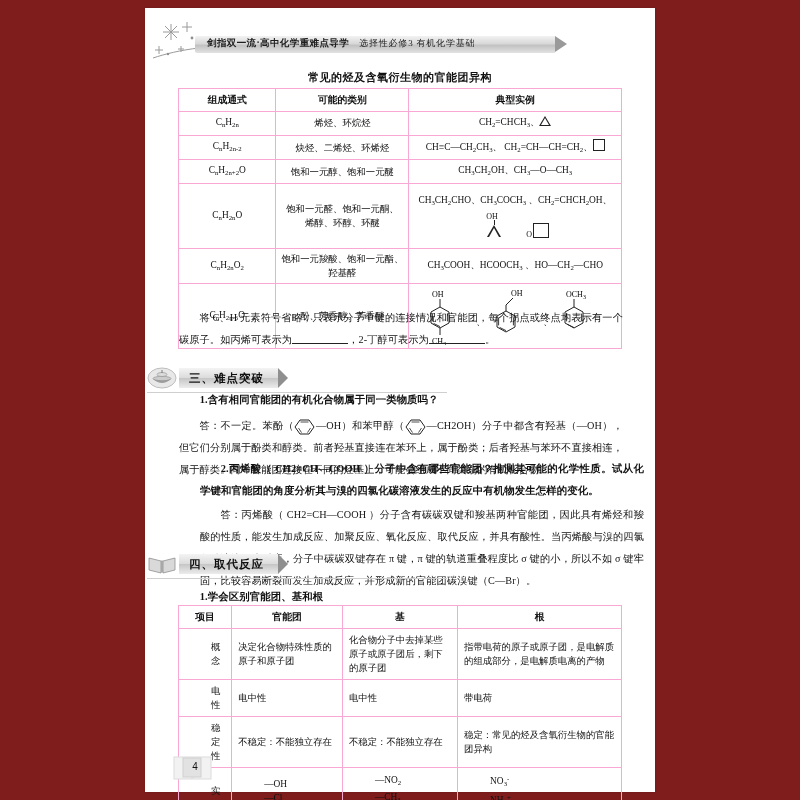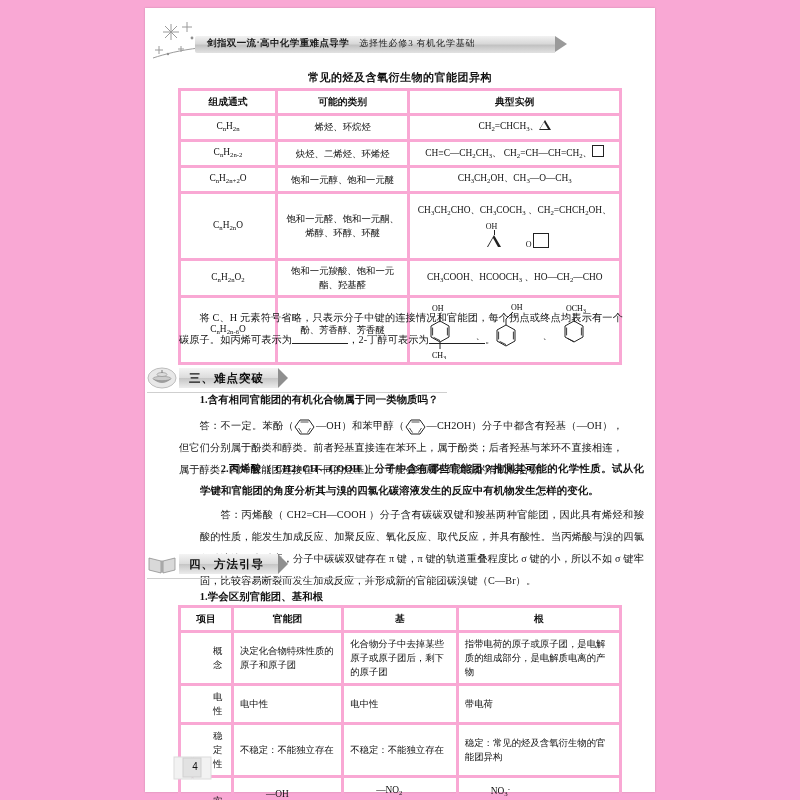--- a/index.html
+++ b/index.html
@@ -11,21 +11,21 @@
     width: 800px;
     height: 800px;
     overflow: hidden;
     font-family: "Liberation Serif", "DejaVu Serif", serif;
   }
   .page {
     position: absolute;
     left: 0; top: 0;
     width: 800px;
     height: 800px;
-    background: #f9a8d4;
+    background: #7f1d1d;
   }
   .sheet {
     position: absolute;
     left: 145px; top: 8px;
     width: 510px;
     height: 784px;
     background: #ffffff;
     box-shadow: 0 0 2px rgba(0,0,0,0.18);
   }
 
@@ -96,21 +96,21 @@
   }
 
   
   table.grid {
     border-collapse: collapse;
     width: 100%;
     font-size: 9.4px;
     color: #111;
   }
   table.grid td, table.grid th {
-    border: 3px solid #f9a8d4;
+    border: 1px solid #f9a8d4;
     padding: 3px 4px;
     text-align: center;
     vertical-align: middle;
     font-weight: normal;
     line-height: 14px;
   }
   table.grid th {
     font-weight: bold;
     font-size: 9.8px;
     padding: 4px 4px;
@@ -461,21 +461,21 @@
     <div class="body-text q-head" style="text-indent:2em;"><span>2.</span><span>丙烯酸（ CH2=CH—COOH ）分子中含有哪些官能团？推测其可能的化学性质。试从化学键和官能团的角度分析其与溴的四氯化碳溶液发生的反应中有机物发生怎样的变化。</span></div>
     <div class="body-text indent" style="margin-top:2px;">答：丙烯酸（ CH2=CH—COOH ）分子含有碳碳双键和羧基两种官能团，因此具有烯烃和羧酸的性质，能发生加成反应、加聚反应、氧化反应、取代反应，并具有酸性。当丙烯酸与溴的四氯化碳溶液发生反应，分子中碳碳双键存在 π 键，π 键的轨道重叠程度比 σ 键的小，所以不如 σ 键牢固，比较容易断裂而发生加成反应，并形成新的官能团碳溴键（C—Br）。</div>
   </div>
 
   <div class="sec" style="left:0; top:546px; width:300px;">
     <svg class="badge" viewBox="0 0 30 22">
       <path d="M2 5 L14 8 L14 20 L2 17 Z" fill="#d9d9d9" stroke="#8f8f8f" stroke-width="0.8"></path>
       <path d="M28 5 L16 8 L16 20 L28 17 Z" fill="#d9d9d9" stroke="#8f8f8f" stroke-width="0.8"></path>
       <path d="M14 8 L15 7 L16 8 L16 20 L15 19 L14 20 Z" fill="#a8a8a8"></path>
     </svg>
-    <div class="tag">四、方法引导</div>
+    <div class="tag">四、取代反应</div>
     <div class="rule"></div>
   </div>
 
   <div class="para" style="top:578px;">
     <div class="body-text q-head" style="text-indent:2em;">1.学会区别官能团、基和根</div>
   </div>
 
   <div class="t2wrap">
     <table class="grid t2">
       <tbody>

